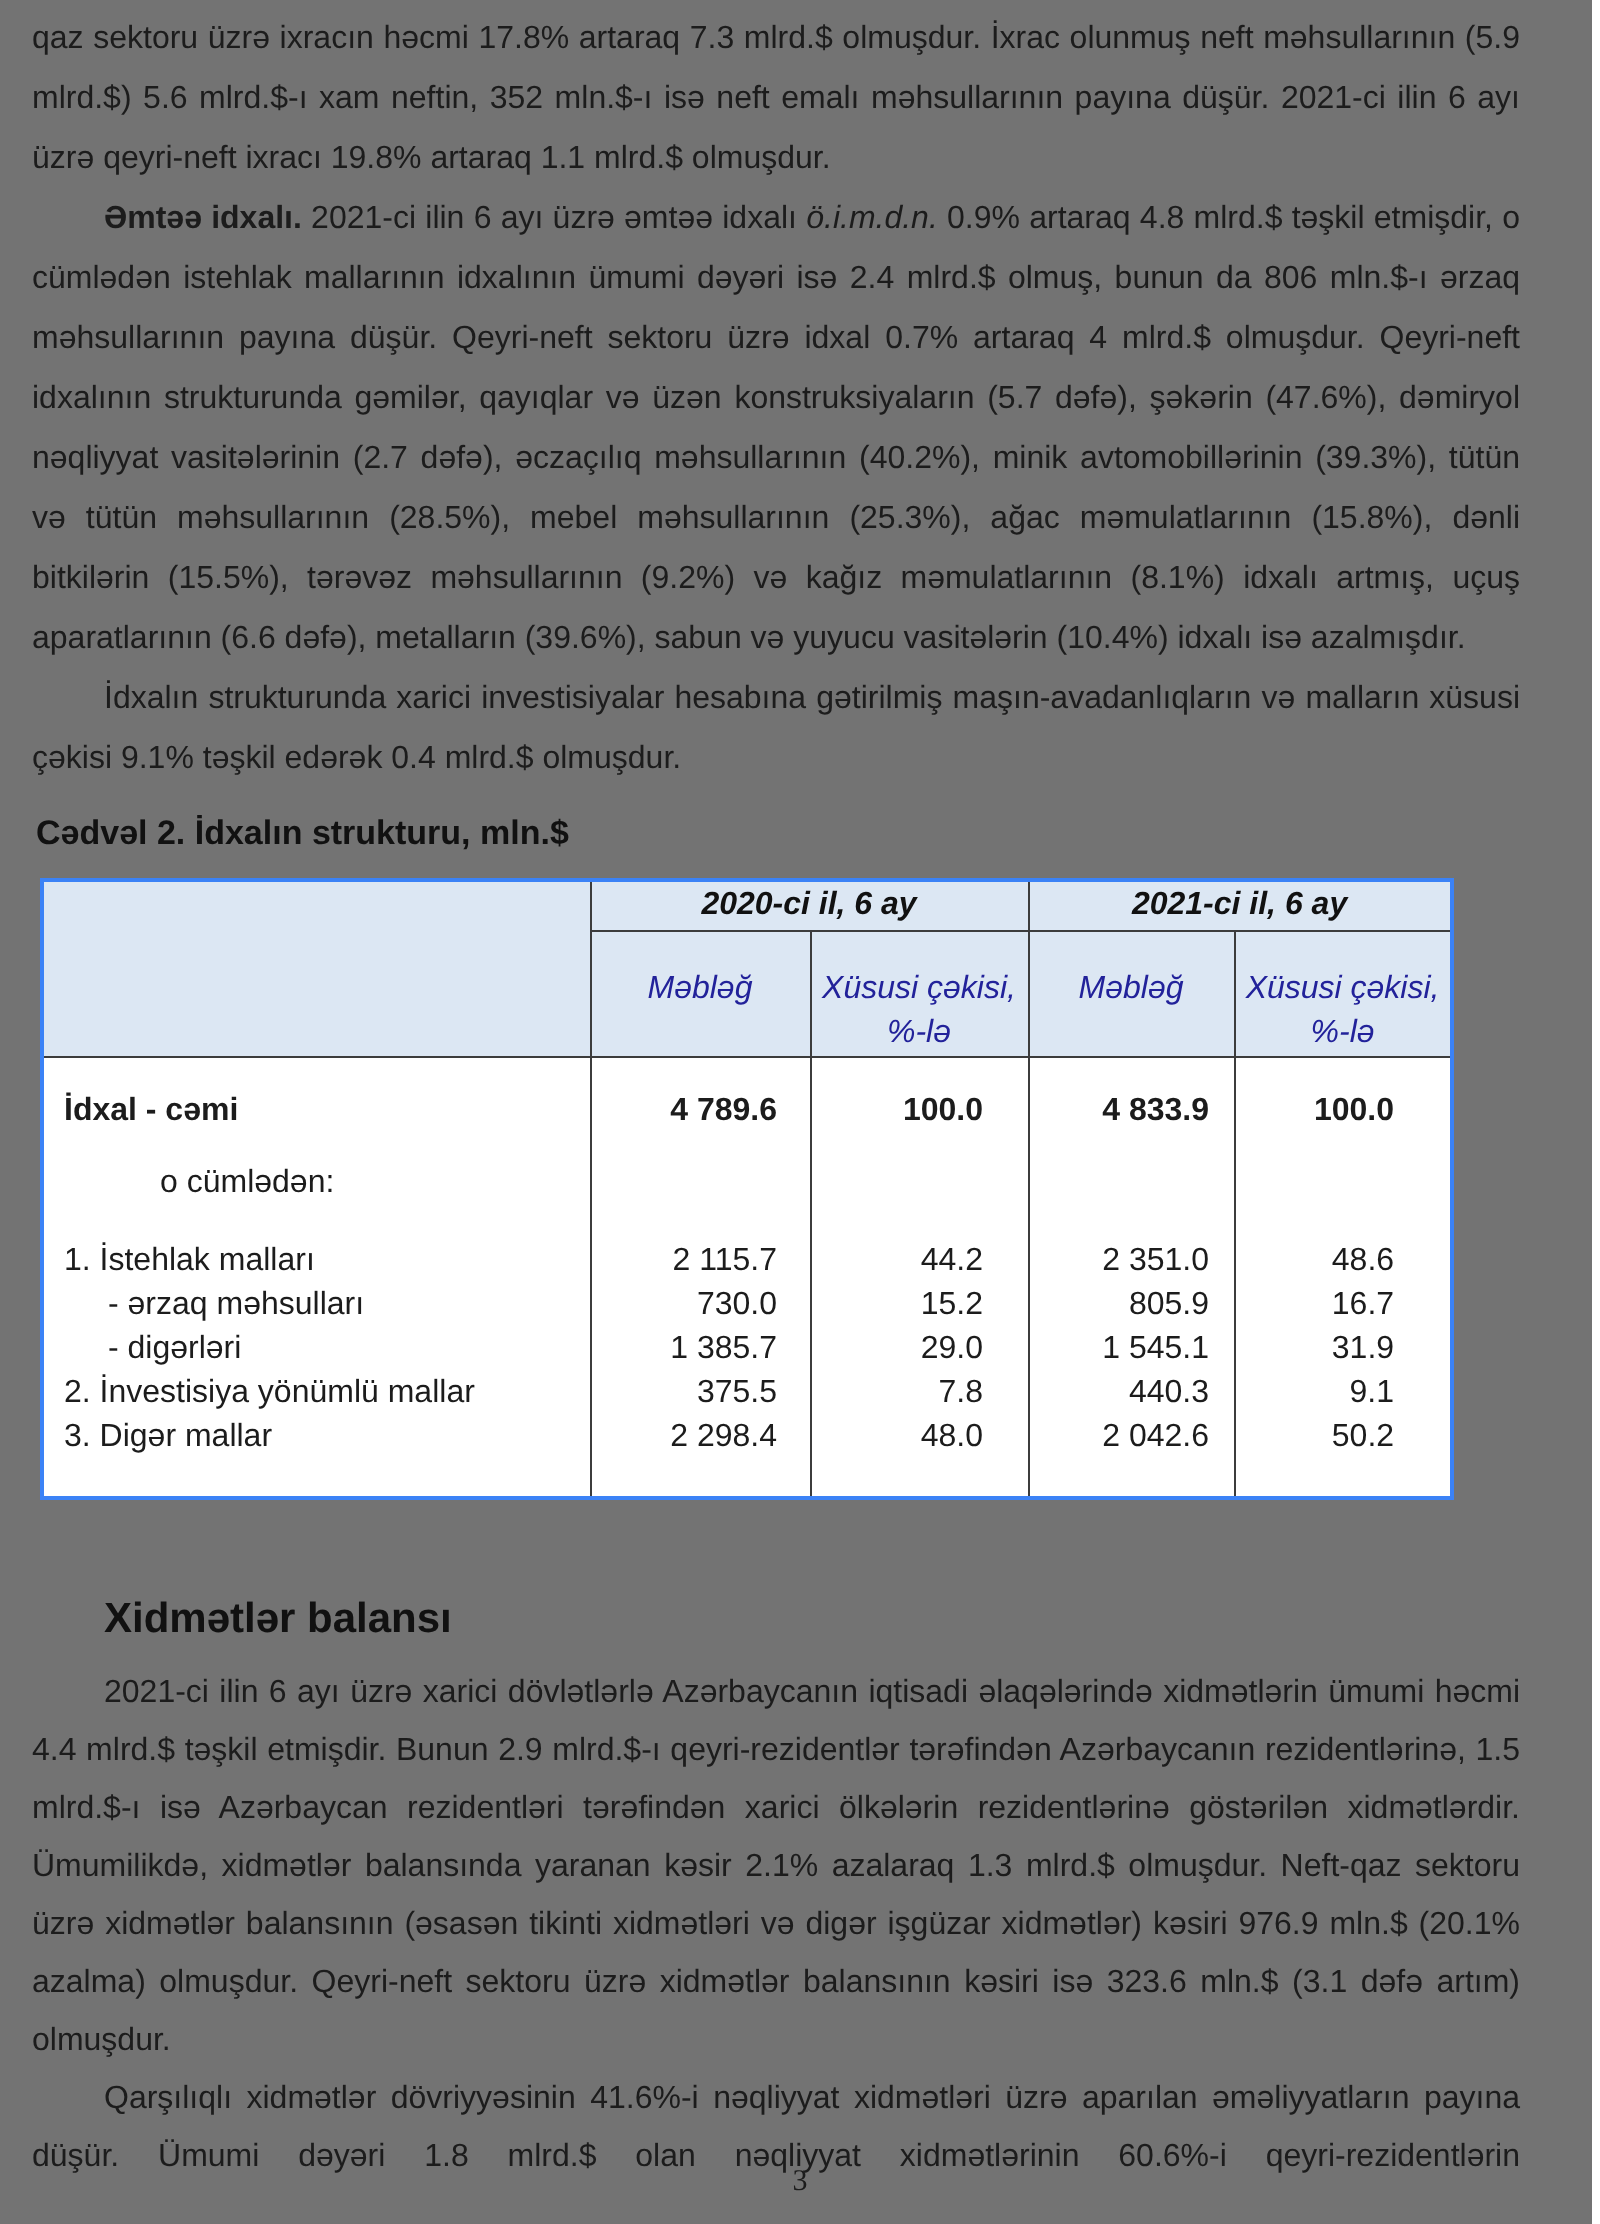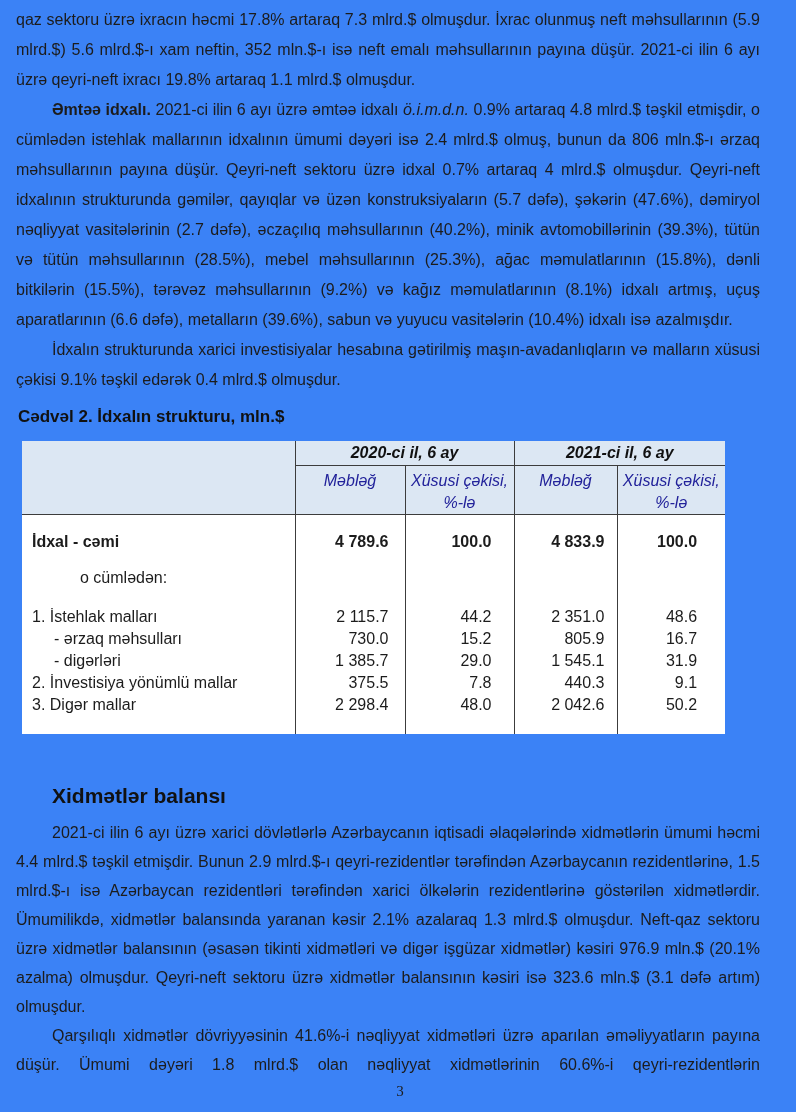--- a/index.html
+++ b/index.html
@@ -1,21 +1,21 @@
 <!DOCTYPE html>
 <html lang="az"><head>
 <meta charset="utf-8">
 <style>
   * { margin: 0; padding: 0; box-sizing: border-box; }
   html, body { background: #ffffff; }
   .page {
     position: relative;
     width: 796px;
     height: 1112px;
-    background: #3b82f6;
+    background: #737373;
     font-family: "Liberation Sans", "DejaVu Sans", sans-serif;
     color: #1c1c1c;
     overflow: hidden;
   }
   .content {
     position: absolute;
     left: 16px;
     top: 5px;
     width: 744px;
   }
@@ -60,21 +60,21 @@
     font-style: italic;
     color: #111111;
     height: 25px;
     line-height: 23px;
   }
   .sub-cell {
     font-style: italic;
     color: #22229a;
     line-height: 22px;
     height: 46px;
-    padding-top: 4px;
+    padding-top: 18px;
   }
   .corner-cell { background: #dce7f3; }
 
   td.body-cell { background: #ffffff; padding-top: 16px; padding-bottom: 18px; }
   .ln { height: 22px; line-height: 22px; white-space: nowrap; overflow: visible; }
   .gap14 { height: 14px; }
   .gap17 { height: 17px; }
   td.label-col .ln { padding-left: 10px; }
   td.label-col .ln.ind-sub { padding-left: 58px; }
   td.label-col .ln.ind-dash { padding-left: 32px; }

